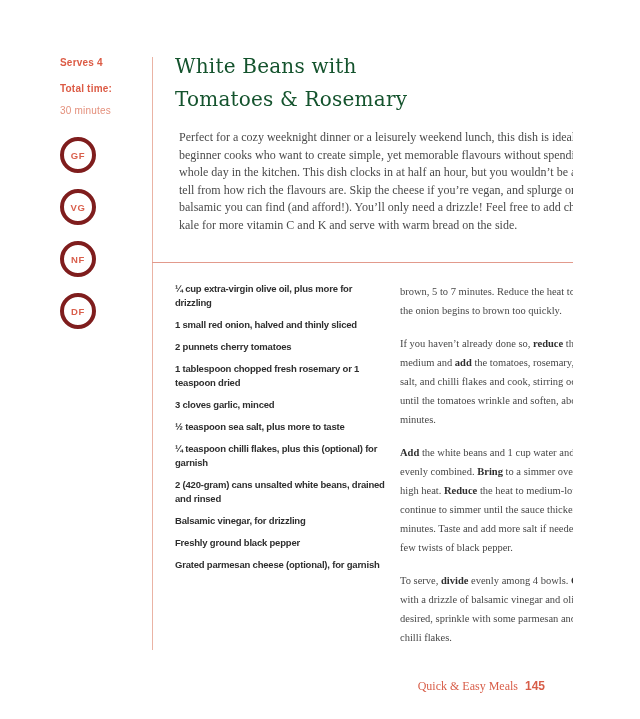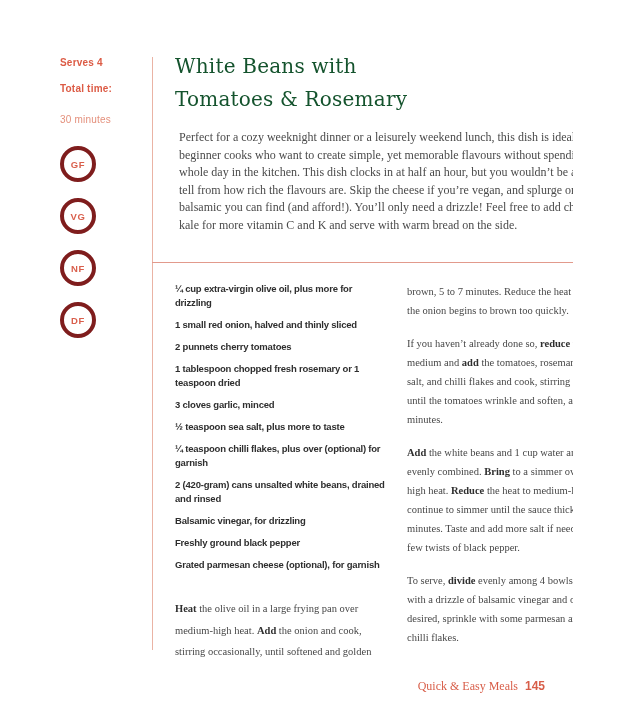--- a/index.html
+++ b/index.html
@@ -4,41 +4,41 @@
 <style>
   html,body{margin:0;padding:0;background:#ffffff;}
   .page{position:relative;width:573px;height:719px;background:#ffffff;overflow:hidden;
         font-family:"Liberation Serif", serif;}
 
   
   .sidebar{position:absolute;left:60px;top:57px;width:90px;
            font-family:"Liberation Sans", sans-serif;}
   .serves{font-size:10px;font-weight:700;color:#dc5b45;letter-spacing:.2px;}
   .time-label{margin-top:15px;font-size:10px;font-weight:700;color:#dc5b45;letter-spacing:.2px;}
-  .time-value{margin-top:20px;font-size:10px;font-weight:400;color:#e4907c;letter-spacing:.2px;}
+  .time-value{margin-top:11px;font-size:10px;font-weight:400;color:#e4907c;letter-spacing:.2px;}
   .badges{margin-top:21px;}
   .badge{width:28px;height:28px;border:4px solid #7f1d1d;border-radius:50%;
          display:flex;align-items:center;justify-content:center;
          color:#d95f4c;font-size:9.5px;font-weight:700;letter-spacing:.6px;
          margin-bottom:16px;}
 
   
   .vrule{position:absolute;left:152px;top:57px;width:1px;height:593px;background:#eab3a4;}
   .hrule{position:absolute;left:152px;top:262px;width:430px;height:1px;background:#e29а8c;background:#e29a8c;}
 
   
   .title{position:absolute;left:175px;top:50px;width:440px;
          font-family:"DejaVu Serif", serif;font-weight:400;color:#14532d;
          font-size:20px;line-height:33px;letter-spacing:.2px;}
   .intro{position:absolute;left:179px;top:129px;width:438px;margin:0;
          font-size:12px;line-height:17.5px;color:#4a4a4a;}
 
   
   .columns{position:absolute;left:175px;top:282px;width:437px;display:flex;}
-  .col-left{width:212px;margin-right:20px;flex:none;}
+  .col-left{width:212px;margin-right:13px;flex:none;}
   .col-right{width:222px;flex:none;}
   .ingredient{margin:0 0 8px 0;font-family:"Liberation Sans", sans-serif;
               font-size:9.5px;font-weight:700;letter-spacing:-0.2px;
               line-height:14px;color:#2e2e2e;}
   .step{margin:0 0 14px 0;font-size:10.5px;line-height:19px;color:#474747;}
   .step strong{color:#2f2f2f;}
   .steps-left .step{margin-top:26px;line-height:21.5px;margin-bottom:0;}
 
   
   .footer{position:absolute;right:28px;top:679px;display:flex;align-items:baseline;
@@ -77,28 +77,25 @@
 
   <div class="columns">
     <div class="col-left">
       <div id="ingredients">
           <p class="ingredient">¼ cup extra-virgin olive oil, plus more for drizzling</p>
           <p class="ingredient">1 small red onion, halved and thinly sliced</p>
           <p class="ingredient">2 punnets cherry tomatoes</p>
           <p class="ingredient">1 tablespoon chopped fresh rosemary or 1 teaspoon dried</p>
           <p class="ingredient">3 cloves garlic, minced</p>
           <p class="ingredient">½ teaspoon sea salt, plus more to taste</p>
-          <p class="ingredient">¼ teaspoon chilli flakes, plus over (optional) for garnish</p>
+          <p class="ingredient">¼ teaspoon chilli flakes, plus this (optional) for garnish</p>
           <p class="ingredient">2 (420-gram) cans unsalted white beans, drained and rinsed</p>
           <p class="ingredient">Balsamic vinegar, for drizzling</p>
           <p class="ingredient">Freshly ground black pepper</p>
           <p class="ingredient">Grated parmesan cheese (optional), for garnish</p>
-        </div>
-      <div id="steps-left" class="steps-left">
-          <p class="step"><strong>Heat</strong><span> the olive oil in a large frying pan over medium-high heat. </span><strong>Add</strong><span> the onion and cook, stirring occasionally, until softened and golden</span></p>
         </div>
     </div>
     <div class="col-right" id="steps-right">
         <p class="step"><span>brown, 5 to 7 minutes. Reduce the heat to medium if the onion begins to brown too quickly.</span></p>
         <p class="step"><span>If you haven’t already done so, </span><strong>reduce</strong><span> the heat to medium and </span><strong>add</strong><span> the tomatoes, rosemary, garlic, salt, and chilli flakes and cook, stirring occasionally, until the tomatoes wrinkle and soften, about 8 minutes.</span></p>
         <p class="step"><strong>Add</strong><span> the white beans and 1 cup water and stir until evenly combined. </span><strong>Bring</strong><span> to a simmer over medium-high heat. </span><strong>Reduce</strong><span> the heat to medium-low and continue to simmer until the sauce thickens, 8 to 10 minutes. Taste and add more salt if needed and a few twists of black pepper.</span></p>
         <p class="step"><span>To serve, </span><strong>divide</strong><span> evenly among 4 bowls. </span><strong>Garnish</strong><span> with a drizzle of balsamic vinegar and olive oil. If desired, sprinkle with some parmesan and a pinch of chilli flakes.</span></p>
       </div>
   </div>
 

